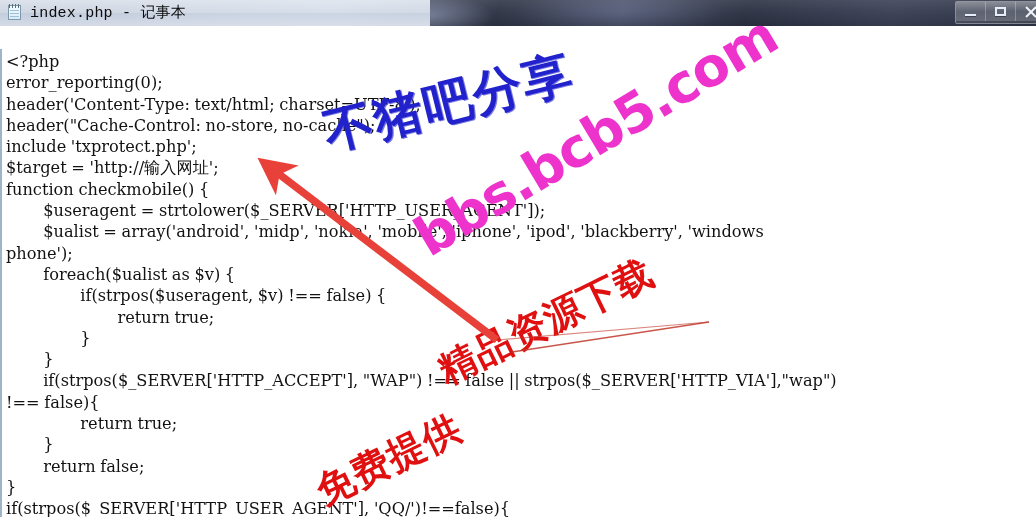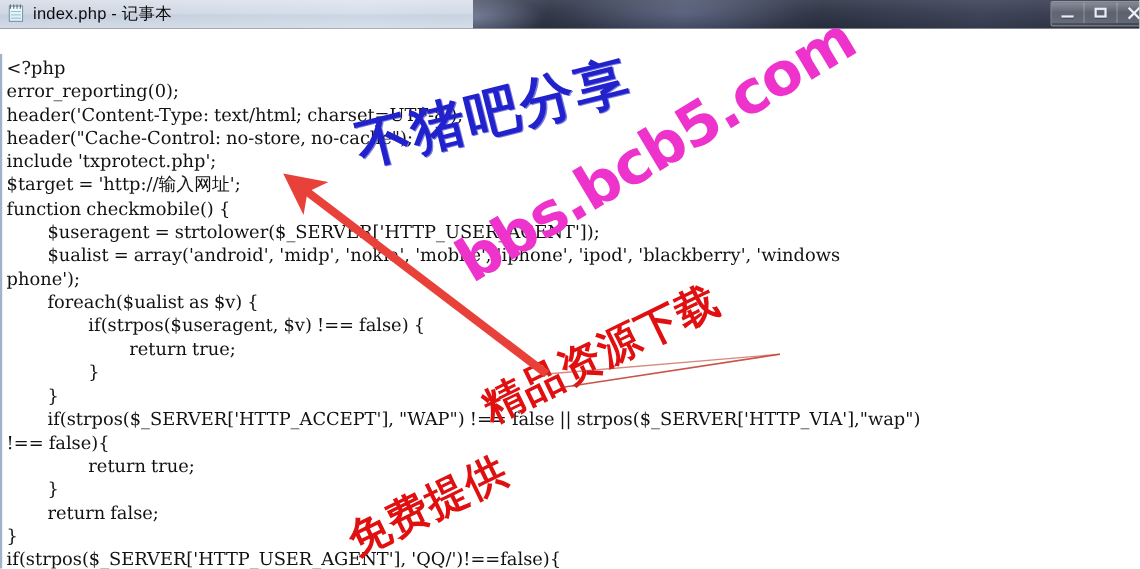--- a/index.html
+++ b/index.html
@@ -63,21 +63,21 @@
     position: absolute; left: 4px; top: 6px; width: 9px; height: 8px;
   }
   .title-icon .lines i {
     display: block; height: 1px; background: #9fc0d2; margin-bottom: 2px;
   }
   .title-text {
     position: absolute;
     left: 30px; top: 3px;
     font-size: 15px;
     color: #0b0b0b;
-    font-family: Liberation Sans, sans-serif;
+    font-family: Liberation Mono, monospace;
     white-space: nowrap;
     letter-spacing: 0.2px;
   }
 
   .winbtns {
     position: absolute;
     right: -10px; top: 1px;
     height: 21px;
     display: flex;
     border: 1px solid rgba(255,255,255,0.35);

